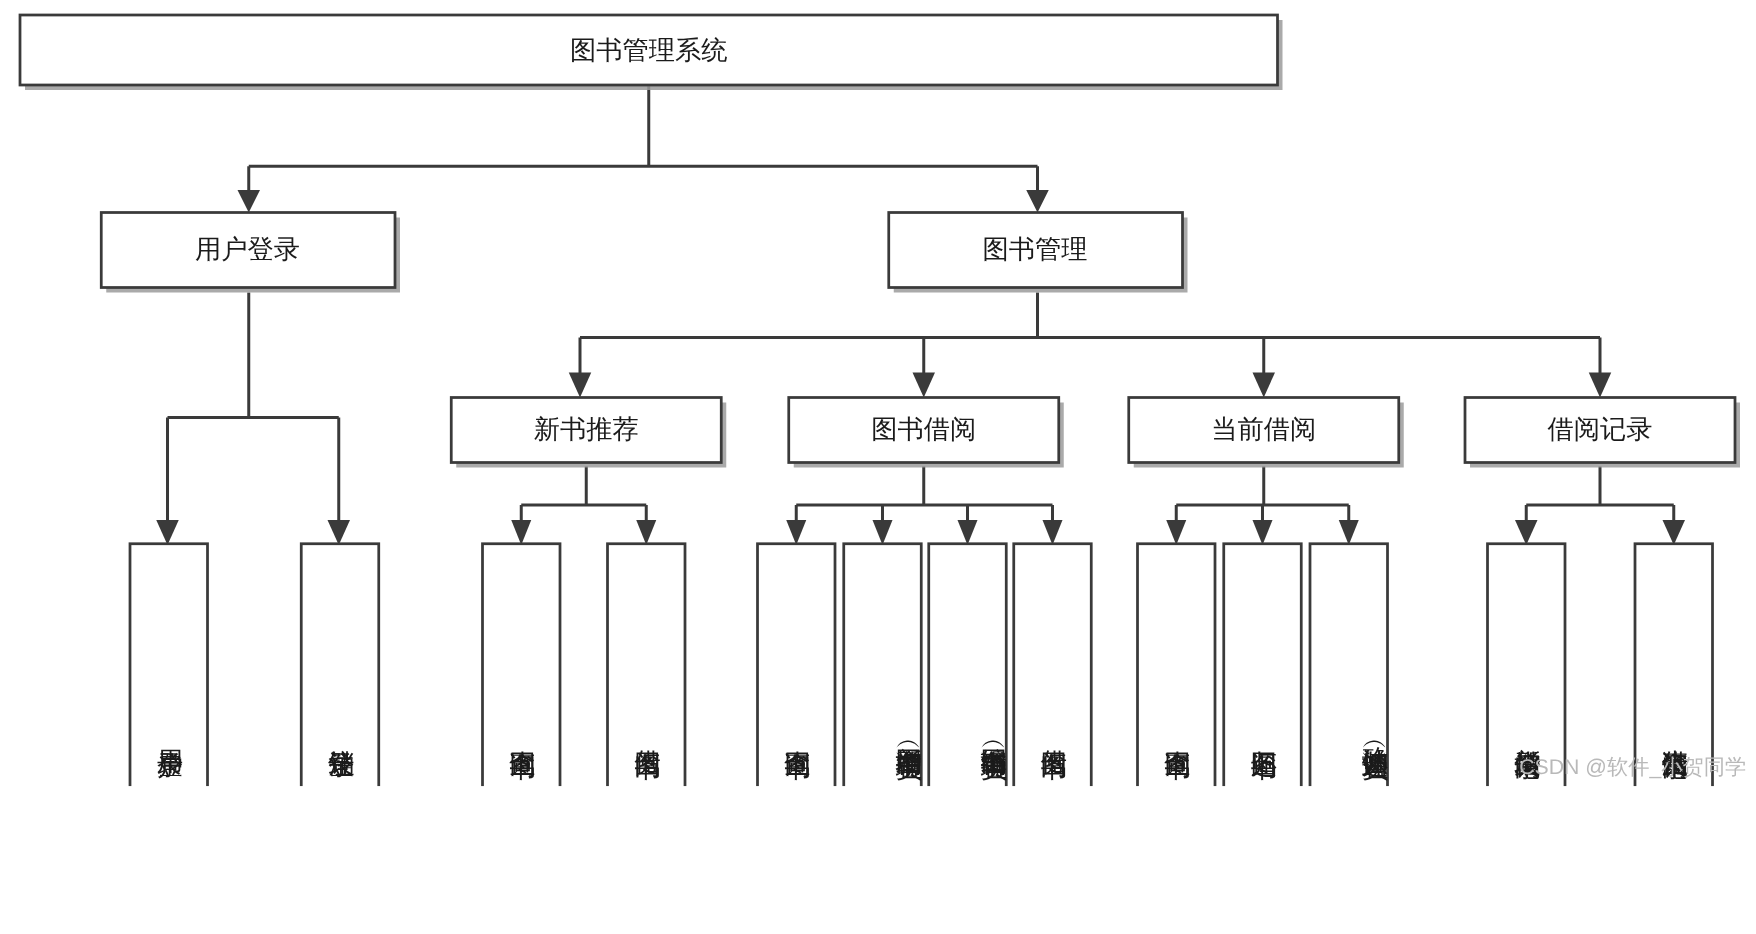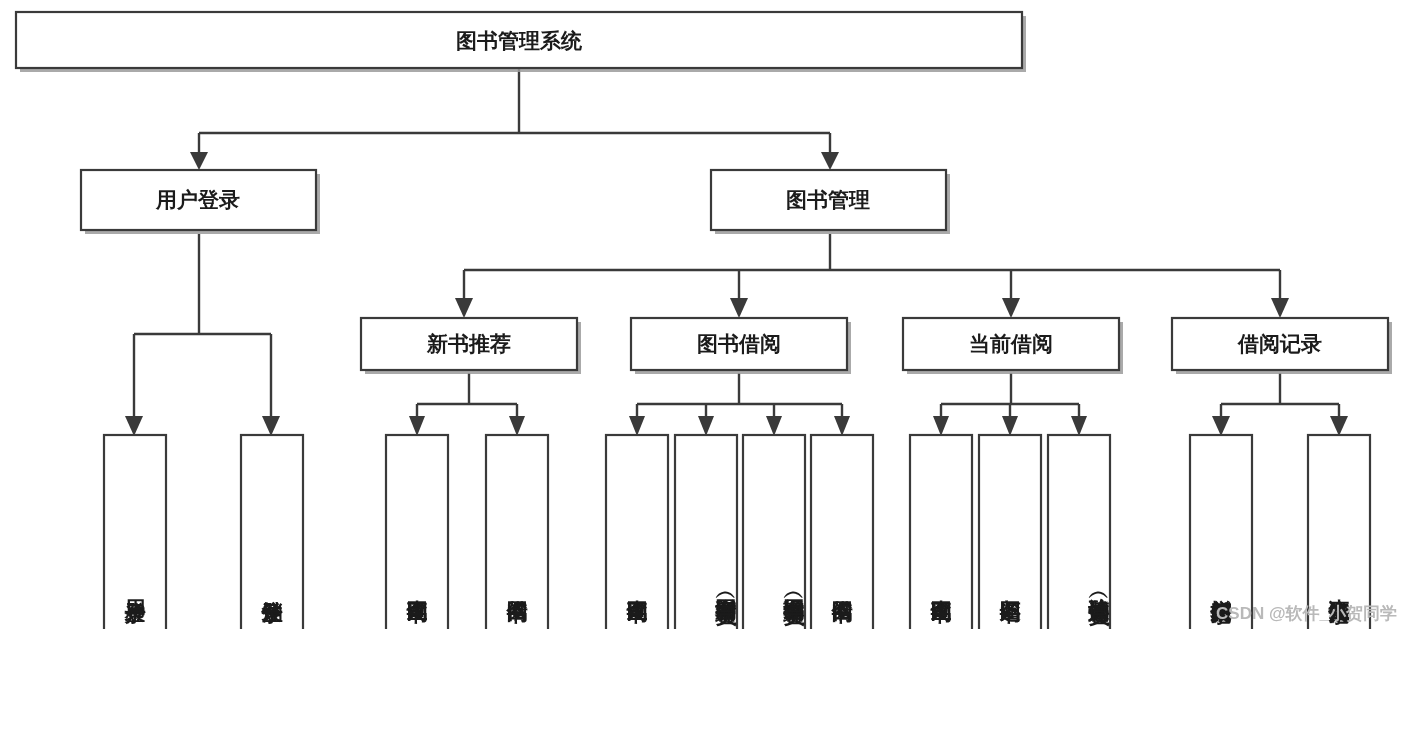--- a/index.html
+++ b/index.html
@@ -9,21 +9,20 @@
   }
   body {
     font-family: "Liberation Sans", "DejaVu Sans", sans-serif;
   }
   #diagram-root {
     position: relative;
     width: 1405px;
     height: 629px;
     background: #ffffff;
     overflow: hidden;
-    font-weight: bold;
   }
   svg.diagram-canvas {
     position: absolute;
     left: 0;
     top: 0;
     width: 1405px;
     height: 747px;
   }
   .node-box {
     fill: #ffffff;

